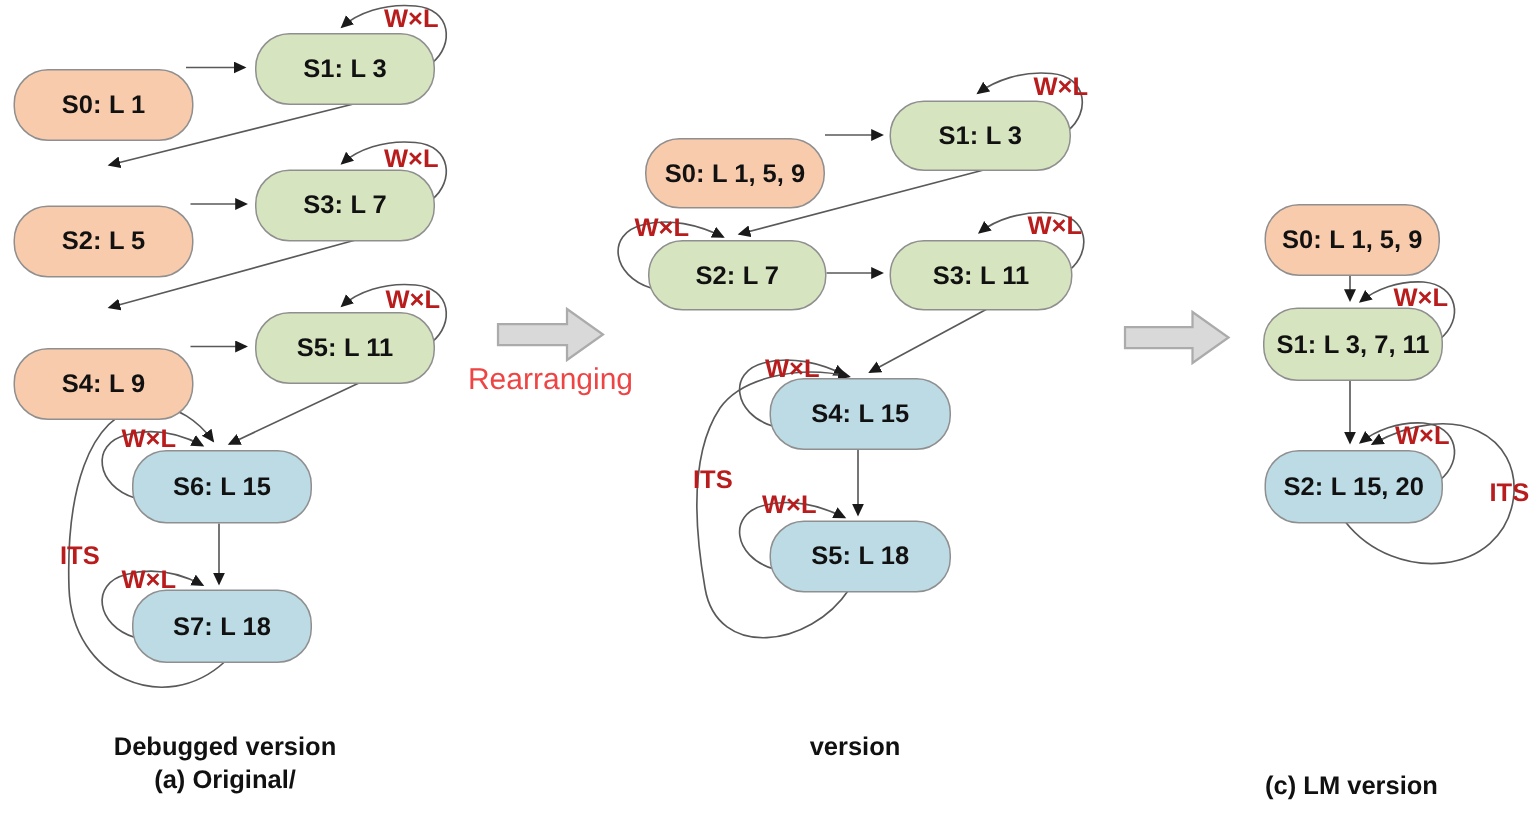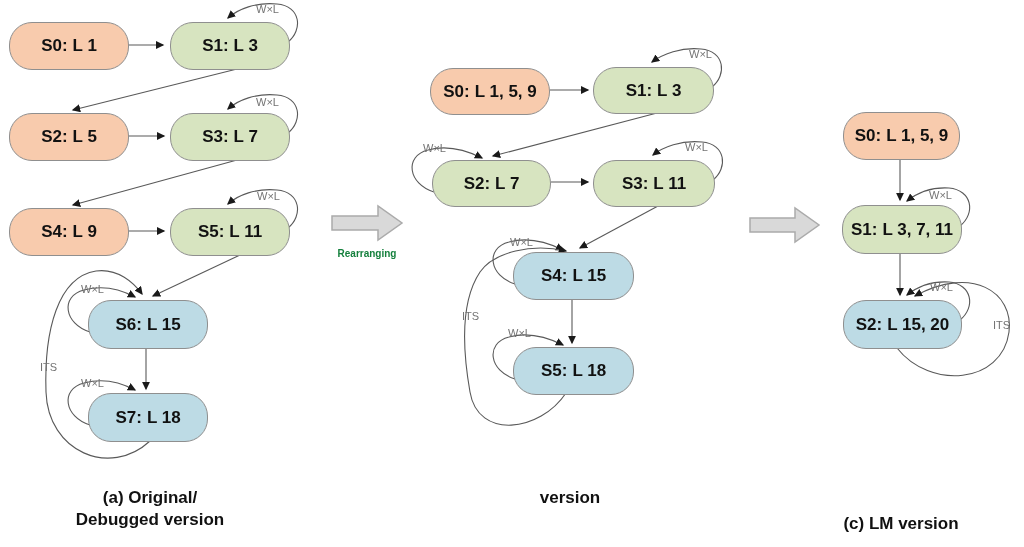--- a/index.html
+++ b/index.html
@@ -9,32 +9,32 @@
   }
   svg.edges{position:absolute;left:0;top:0;z-index:1;}
   .edge{fill:none;stroke:var(--c-edge,#595959);stroke-width:1.1px;}
   .block-arrow{fill:var(--c-block_arrow,#D9D9D9);stroke:var(--c-block_arrow_border,#ABABAB);stroke-width:1.5px;}
   .node{
     position:absolute;display:flex;align-items:center;justify-content:center;gap:5px;
     border:1.4px solid #8f8f8f;border-radius:23px;
     font-size:17px;font-weight:bold;color:#111;z-index:2;white-space:nowrap;
   }
   .node .nlines{}
-  .node.start{background:var(--c-start,#F8CBAD);}
+  .node.start{background:var(--c-start,#F8CBAD);margin-top:24px;}
   .node.loop{background:var(--c-loop,#D7E4C0);}
   .node.merged{background:var(--c-merged,#BDDBE5);}
   .elabel{
-    position:absolute;font-size:11px;font-weight:normal;color:#737373;z-index:3;white-space:nowrap;
+    position:absolute;font-size:17px;font-weight:bold;color:#b91c1c;z-index:3;white-space:nowrap;
   }
   .caption{
     position:absolute;width:240px;text-align:center;font-size:17px;font-weight:bold;
     color:#111;line-height:22px;z-index:2;
   }
   .arrow-label{
-    position:absolute;text-align:center;font-size:10px;font-weight:bold;color:#15803d;
+    position:absolute;text-align:center;font-size:20px;font-weight:normal;color:#ef4444;
     line-height:19px;z-index:2;
   }
 </style>
 </head>
 <body>
 
 <div class="canvas">
 
   <svg class="edges" width="1024" height="547" viewBox="0 0 1024 547">
     <defs>
@@ -172,22 +172,22 @@
   <div class="elabel" style="left:508px;top:327px">W×L</div>
   <div class="elabel" style="left:462px;top:310px">ITS</div>
 
   <div class="elabel" style="left:929px;top:189px">W×L</div>
   <div class="elabel" style="left:930px;top:281px">W×L</div>
   <div class="elabel" style="left:993px;top:319px">ITS</div>
 
   <div class="arrow-label" style="left:307px;top:244px;width:120px">Rearranging</div>
 
   <div class="caption" style="left:30px;top:487px">
+    <div>Debugged version</div>
     <div>(a) Original/</div>
-    <div>Debugged version</div>
   </div>
   <div class="caption" style="left:450px;top:487px">
     <div>version</div>
   </div>
   <div class="caption" style="left:781px;top:513px">
     <div>(c) LM version</div>
   </div>
 
 </div>
 

